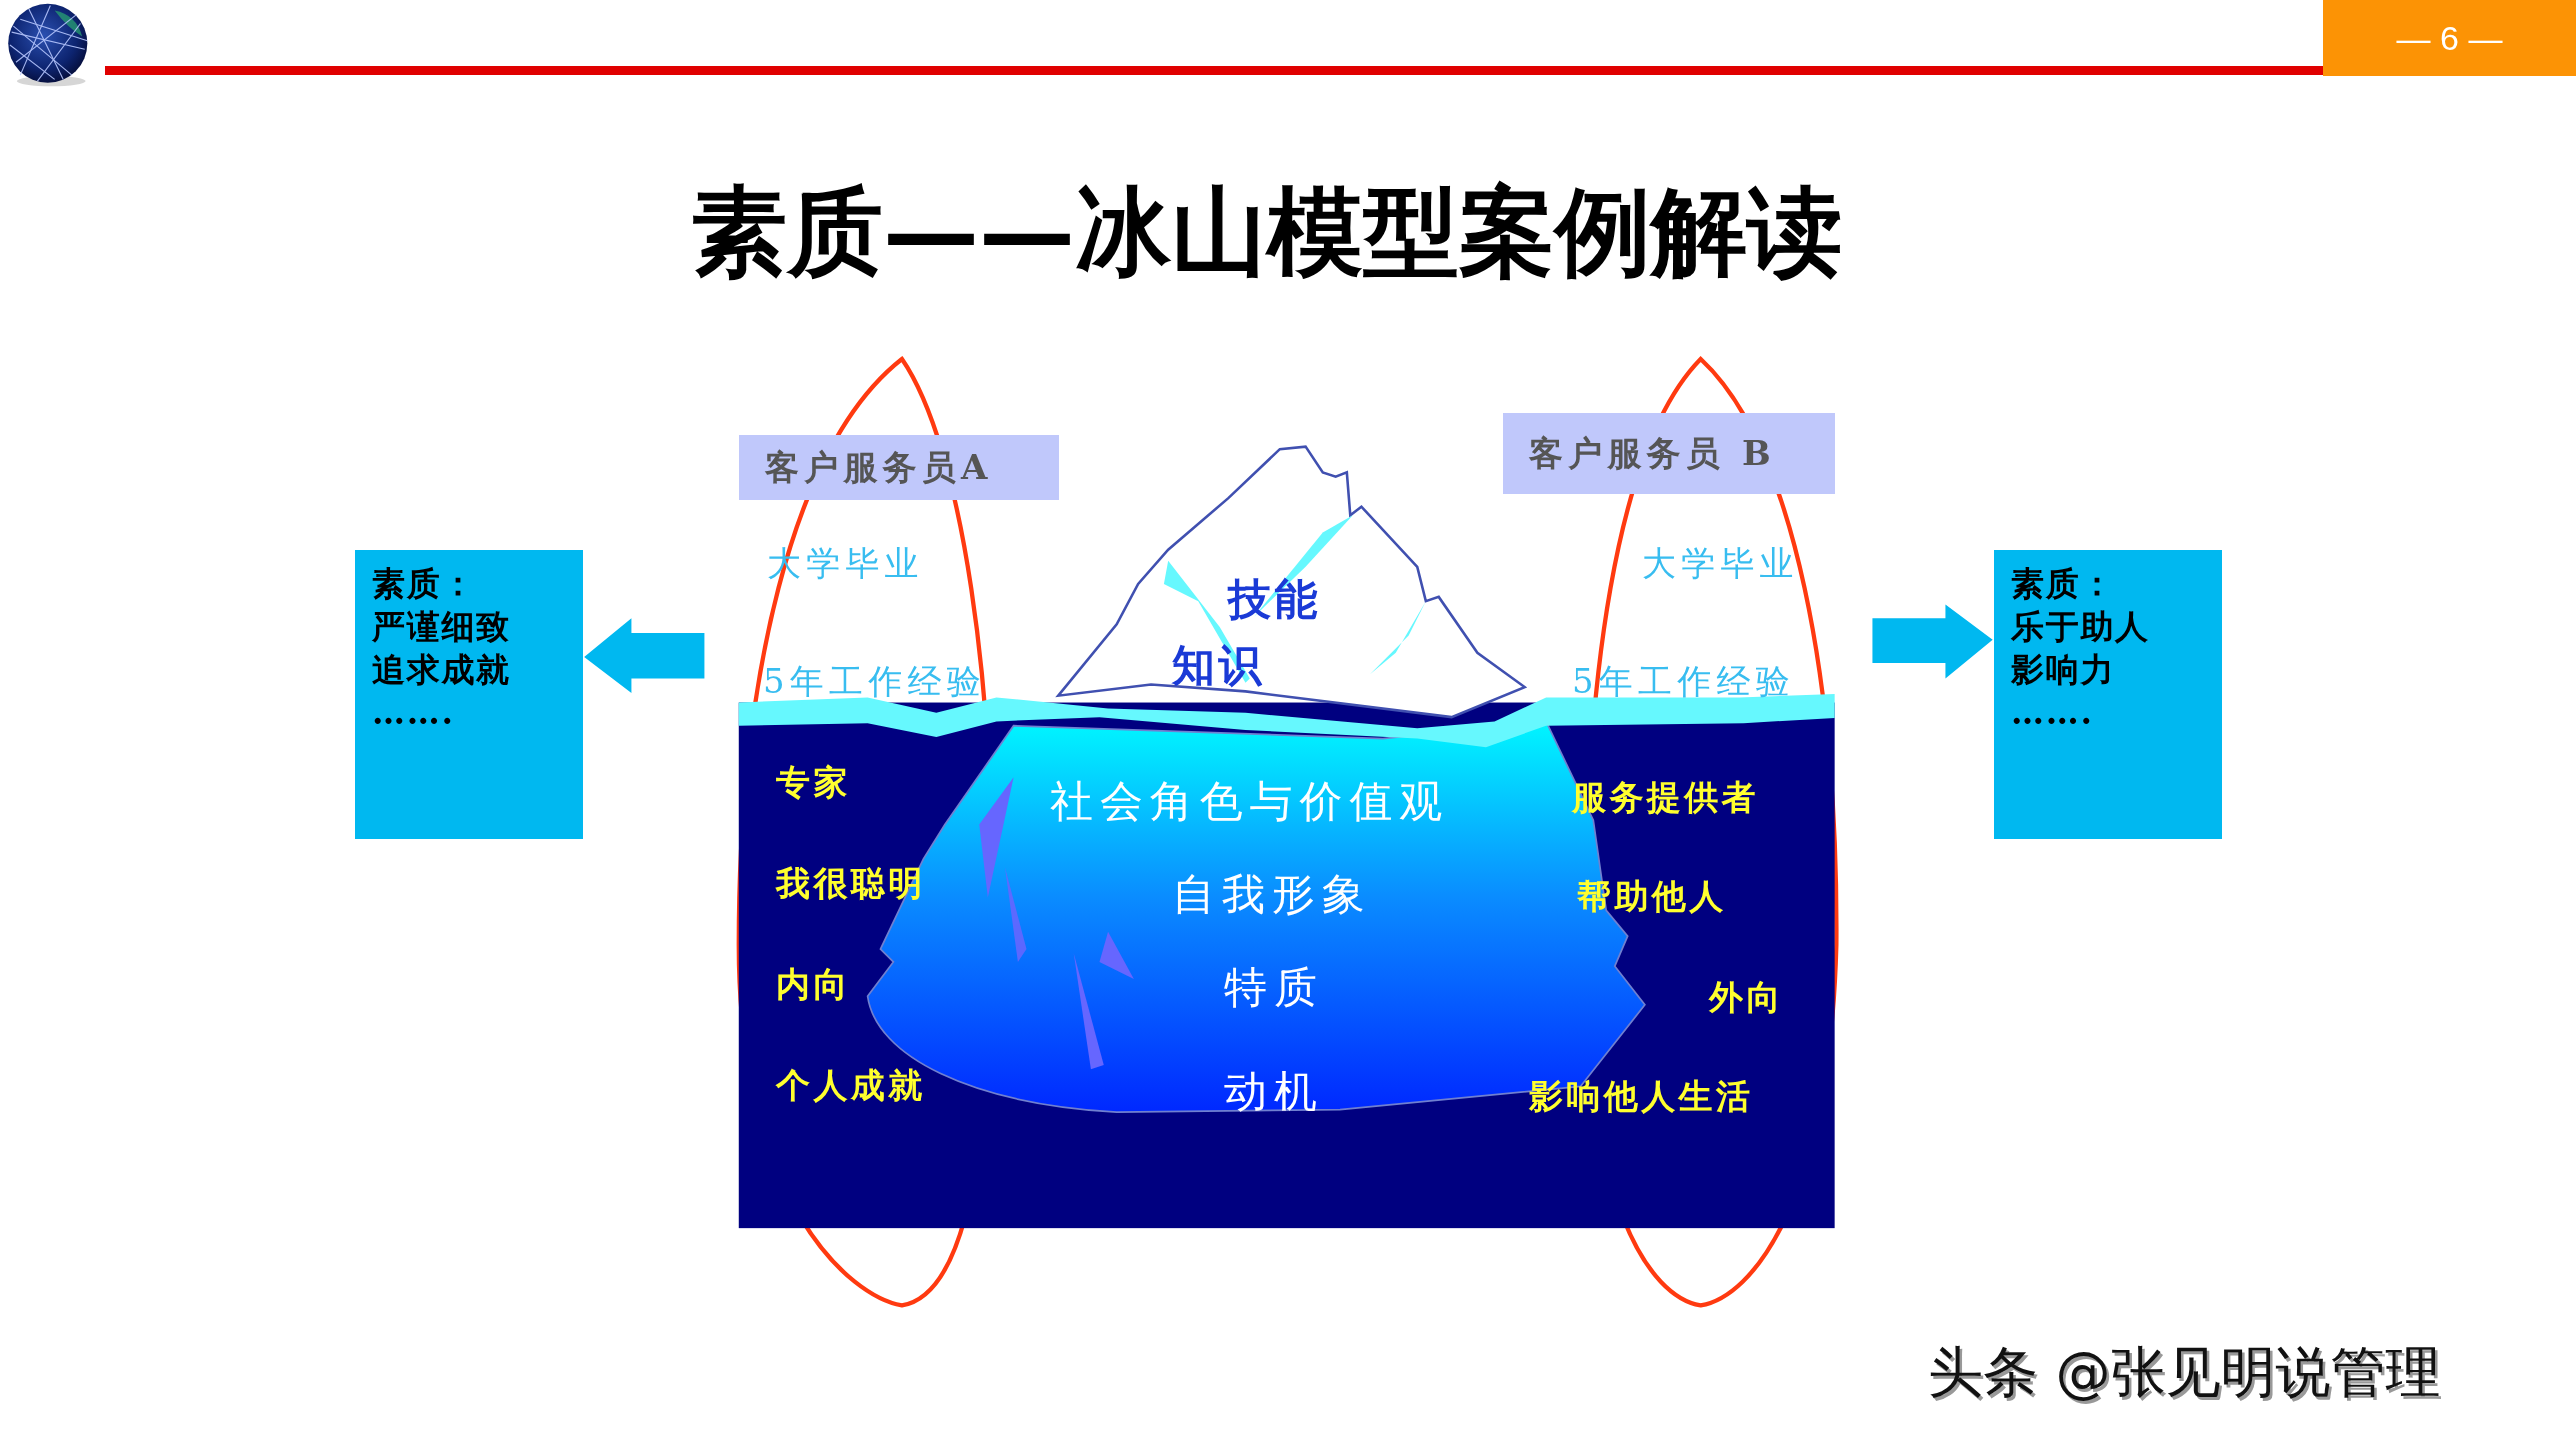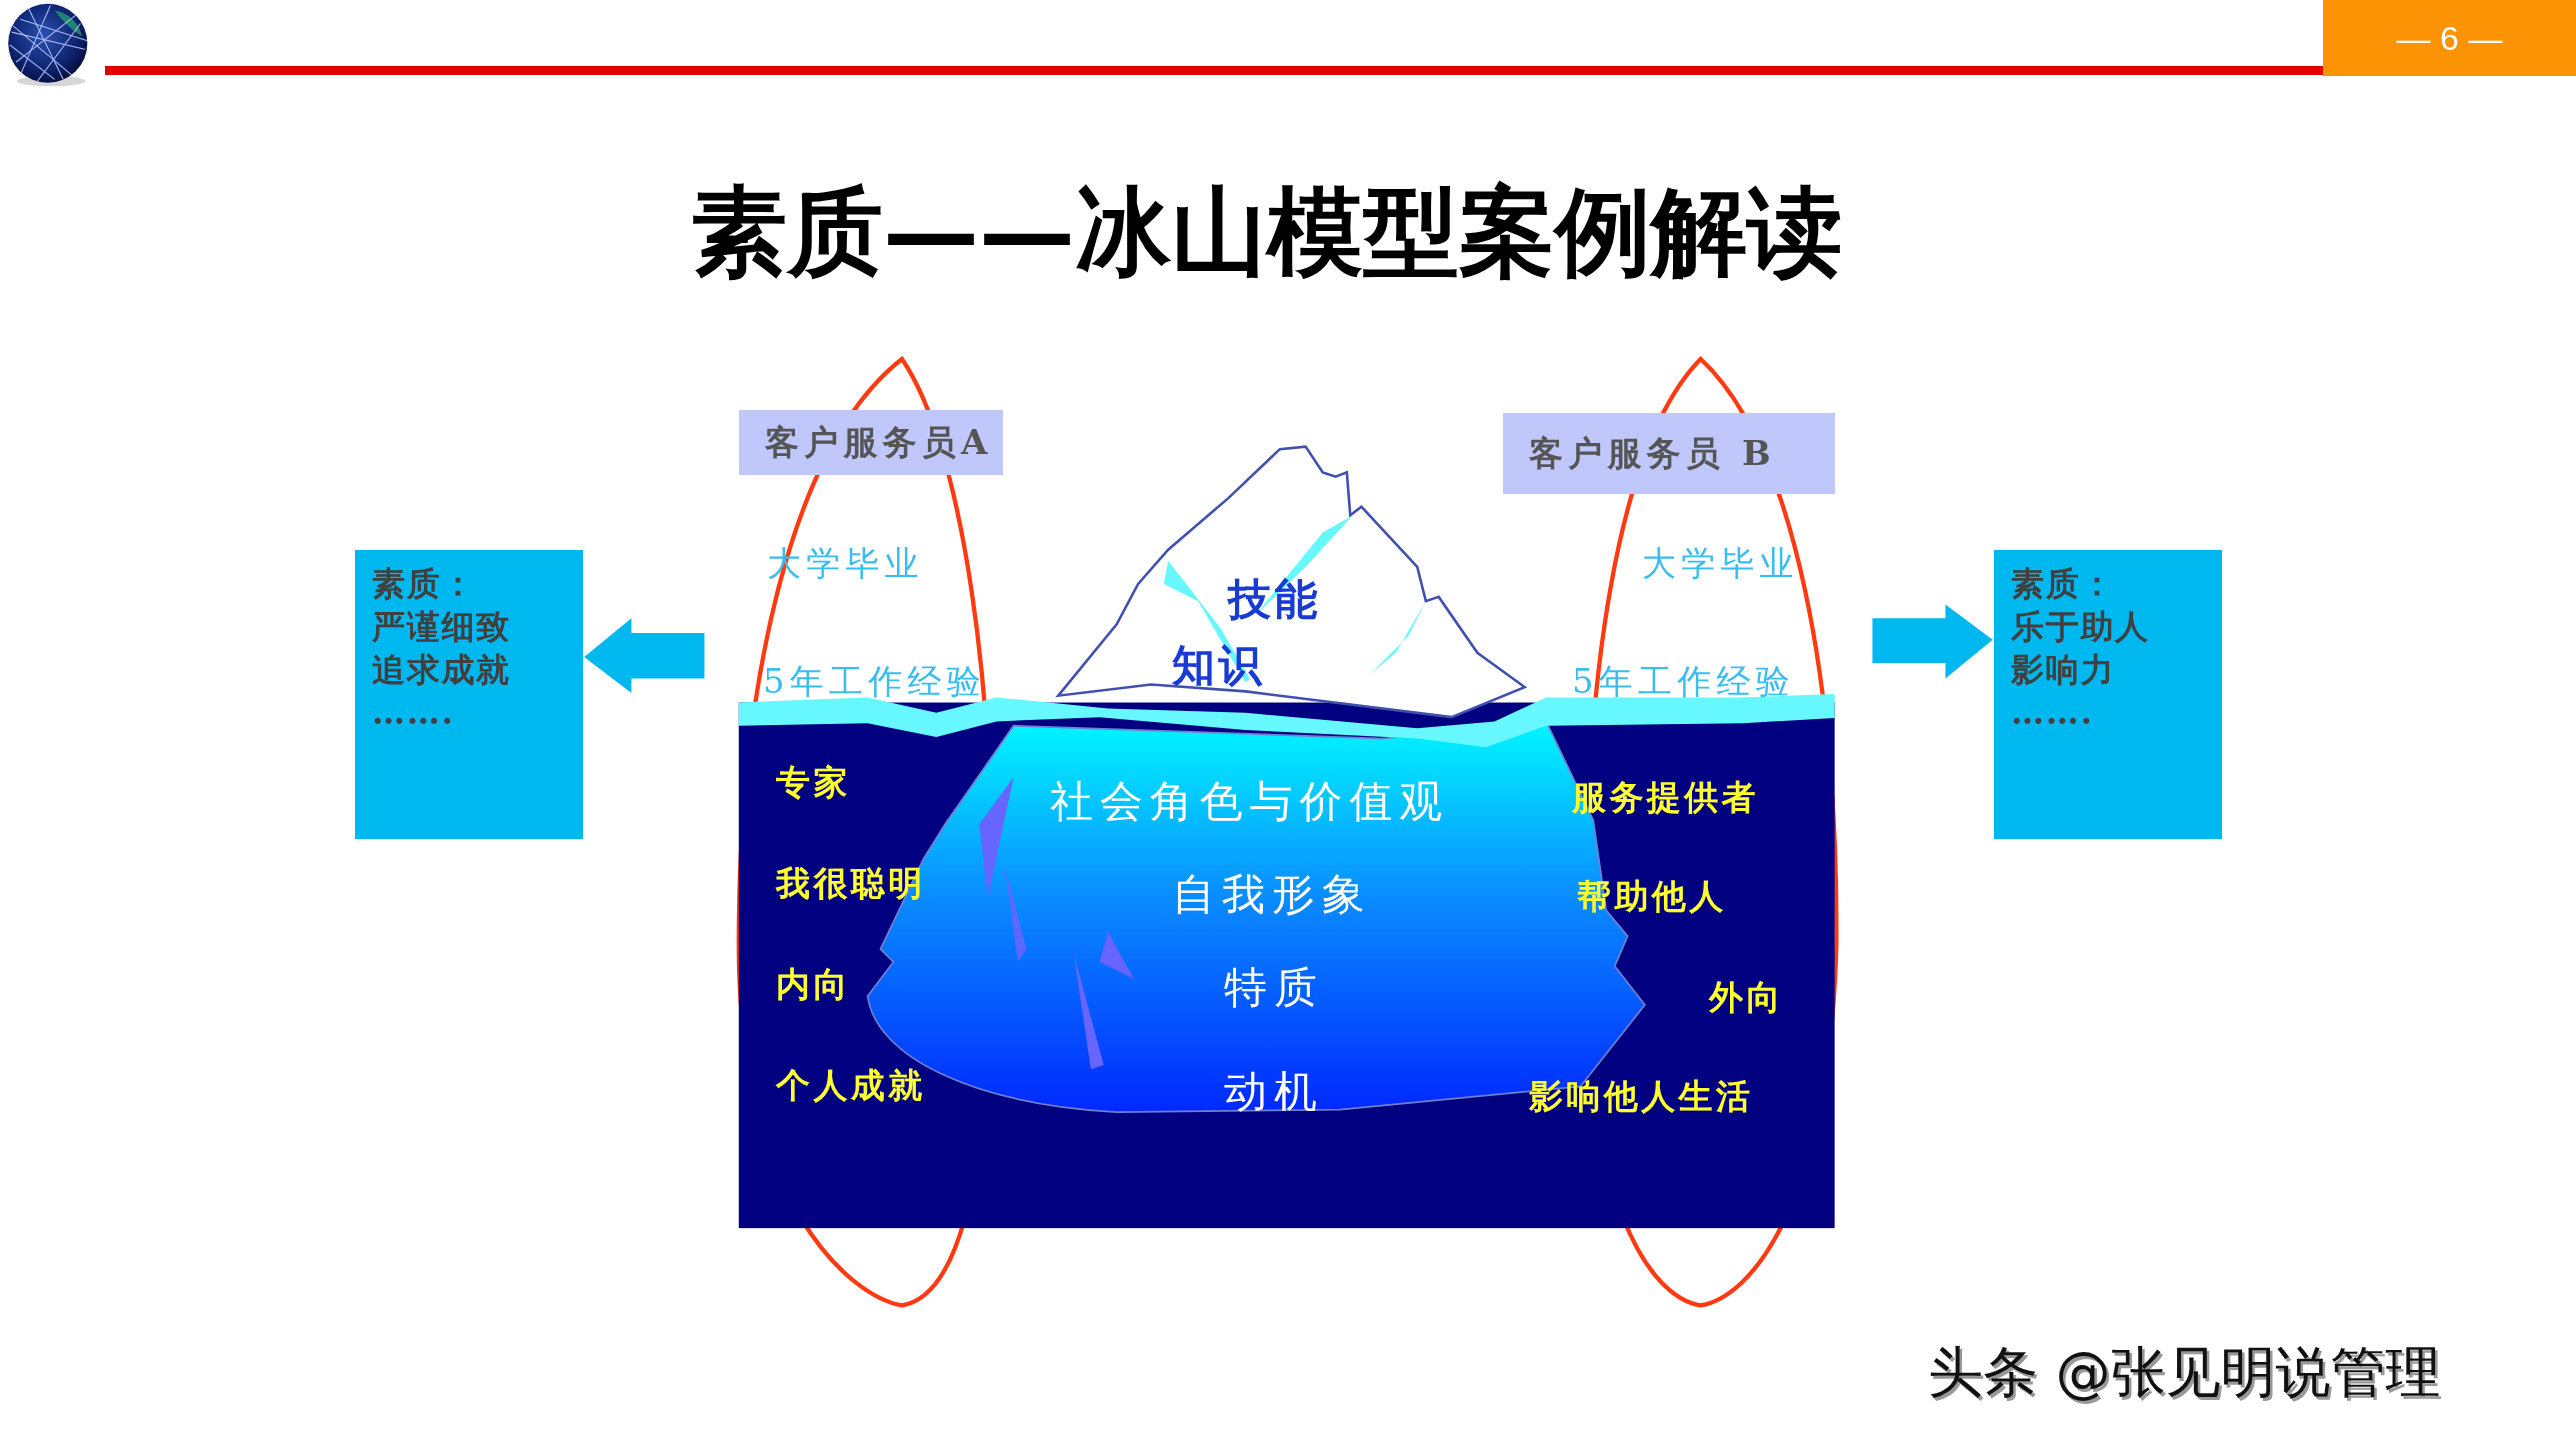--- a/index.html
+++ b/index.html
@@ -4,25 +4,25 @@
 <style>
   html, body { margin: 0; padding: 0; background: #ffffff; }
   body { width: 2576px; height: 1448px; position: relative; overflow: hidden; font-family: "DejaVu Serif", "Liberation Serif", serif; }
   .abs { position: absolute; }
   #logo { left: 3.4px; top: 1.7px; width: 93px; height: 86px; }
   #redbar { left: 105px; top: 66px; width: 2220px; height: 9.4px; background: #e00000; }
   #pagebadge { left: 2323px; top: 0; width: 253px; height: 76px; background: #fc9305; color: #ffffff; font-family: "Liberation Sans", sans-serif; font-size: 34px; display: flex; align-items: center; justify-content: center; }
   #title { left: 0; width: 2576px; top: 172px; text-align: center; font-family: "DejaVu Serif", "Liberation Serif", serif; font-size: 96px; font-weight: bold; color: #000; line-height: 120px; padding-left: 0; }
   #title span { display: inline-block; transform: translateX(-43px); margin-left: 44px; }
   #diagram { left: 0; top: 0; width: 2576px; height: 1448px; }
-  .sidebox { background: #00b8f0; color: #404040; font-size: 33px; line-height: 43px; padding: 12px 17px; box-sizing: border-box; font-weight: bold; letter-spacing: 1.7px; }
+  .sidebox { background: #00b8f0; color: #000000; font-size: 33px; line-height: 43px; padding: 12px 17px; box-sizing: border-box; font-weight: bold; letter-spacing: 1.7px; }
   #boxA { left: 355px; top: 550px; width: 228px; height: 289px; }
   #boxB { left: 1994px; top: 550px; width: 228px; height: 289px; }
   .label-head { background: #c0c8fb; color: #555; font-size: 34px; display: flex; align-items: center; padding-left: 26px; box-sizing: border-box; letter-spacing: 5.2px; font-weight: bold; }
-  #headA { left: 739px; top: 410px; width: 264px; height: 65px; }
+  #headA { left: 739px; top: 435px; width: 320px; height: 65px; }
   #headB { left: 1503px; top: 413px; width: 332px; height: 81px; }
   .cyan { color: #38bdf0; font-size: 34px; letter-spacing: 5.2px; }
   .yellow { color: #ffff2e; font-size: 34px; font-weight: bold; letter-spacing: 3.4px; }
   .white { color: #ffffff; font-size: 43px; letter-spacing: 6.9px; }
   .navy { color: #1a3ad6; font-size: 43px; font-weight: bold; letter-spacing: 3.4px; margin-top: 36px; }
   #watermark { left: 1928px; top: 1336px; font-family: "DejaVu Sans", sans-serif; font-size: 55px; color: #111; letter-spacing: 0; text-shadow: 2.6px 2.6px 0 #999; }
 </style>
 </head>
 <body>
 

